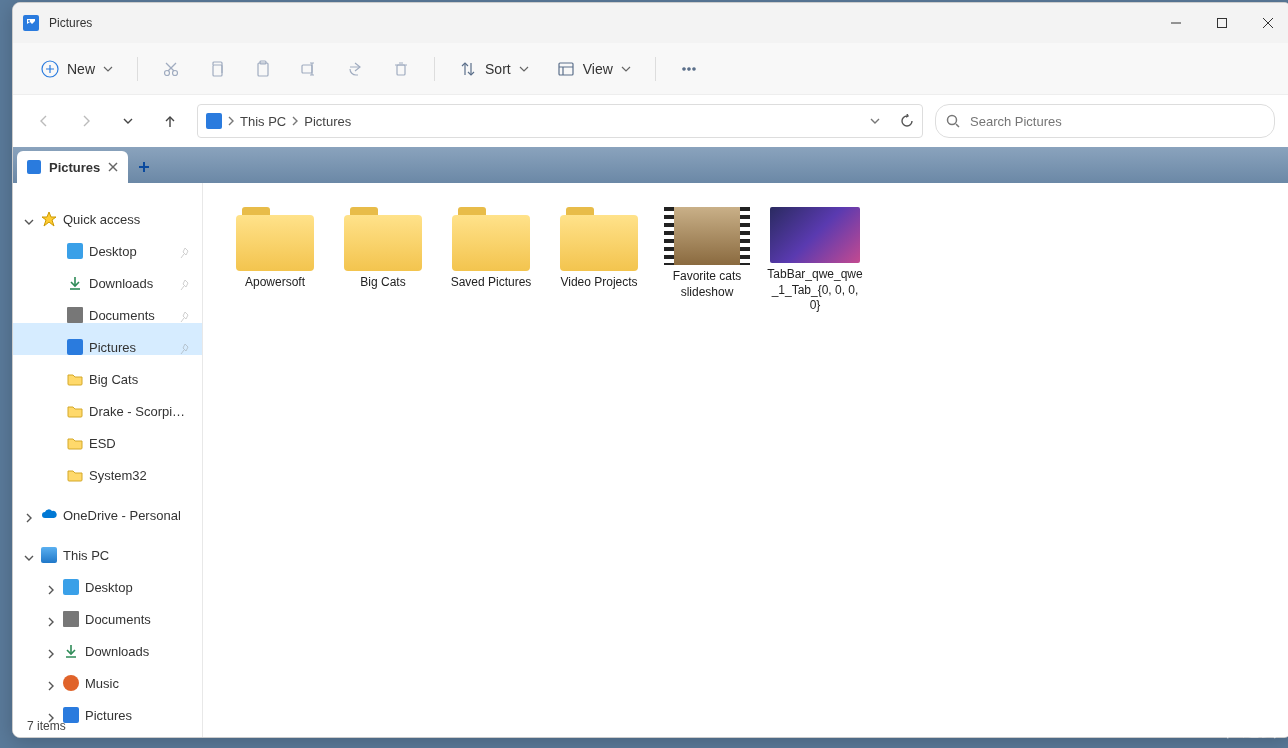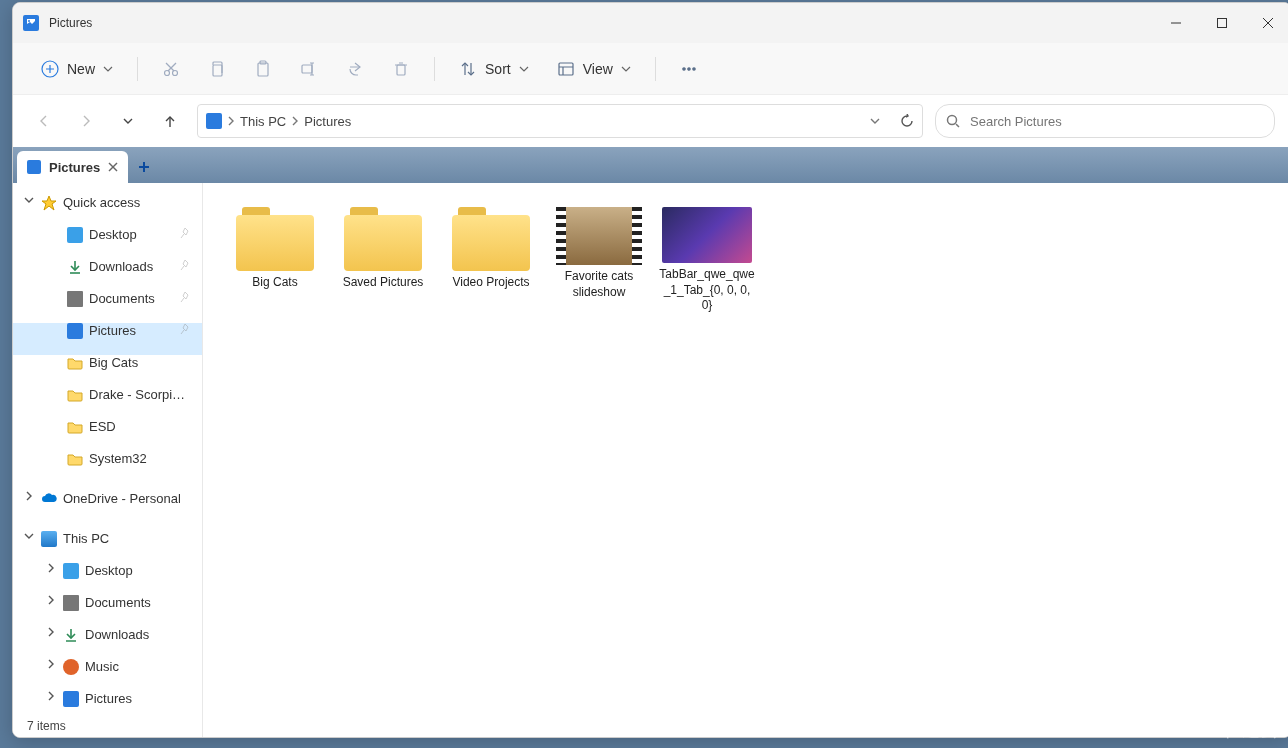--- a/index.html
+++ b/index.html
@@ -36,21 +36,21 @@
 
 .tabbar { height: 36px; display: flex; align-items: flex-end; background: linear-gradient(180deg,#8aa3bd,#6b88a6); padding-left: 4px; gap:4px;}
 .tab { height: 32px; background: #fff; border-radius: 6px 6px 0 0; display: flex; align-items: center; gap: 8px; padding: 0 10px; font-size: 13px; font-weight:600; color:#333;}
 .tab .pic-icon { width:14px; height:14px; background:#2a7bde; border-radius:2px;}
 .tab .close-x { width:10px; height:10px; stroke:#666; stroke-width:1.5; fill:none;}
 .tabbar .add-tab { width:24px; height:24px; display:flex; align-items:center; justify-content:center; margin-bottom:4px;}
 .tabbar .add-tab svg { width:12px; height:12px; stroke:#0b4a9e; stroke-width:2; fill:none;}
 
 .body { flex: 1; display: flex; min-height:0;}
 .sidebar { width: 190px; padding: 12px 0; border-right: 1px solid #e8e8e8; font-size: 13px; overflow-y:auto; background:#fff;}
-.tree-item { height: 32px; display: flex; align-items: flex-start; padding: 0 10px; gap: 6px; color: #333; }
+.tree-item { height: 32px; display: flex; align-items: flex-end; padding: 0 10px; gap: 6px; color: #333; }
 .tree-item.active { background: #d6ecff; }
 .tree-item .expander { width: 12px; display:flex; align-items:center; justify-content:center;}
 .tree-item .expander svg { width:10px; height:10px; stroke:#555; stroke-width:1.4; fill:none;}
 .tree-item .indent { width: 16px; }
 .tree-item .ic { width:16px; height:16px; display:flex; align-items:center; justify-content:center;}
 .tree-item .label { flex:1; white-space:nowrap; overflow:hidden; text-overflow:ellipsis;}
 .tree-item .pin { width:12px; height:12px; opacity:0.4;}
 .ic.star svg{ fill:#ffcc33; stroke:#cc9900;}
 .ic.folder svg{ fill:#ffd96b; stroke:#d4a828;}
 .ic.desktop{ background:#3aa0e8; border-radius:2px;}
@@ -465,20 +465,27 @@
           <span class="label">Pictures</span>
         </div>
     </div>
 
     <div class="content">
       <div class="item">
           <div class="folder-big">
             <div class="back"></div>
             <div class="front"></div>
           </div>
+          <div class="item-label">Apowersoft</div>
+        </div>
+      <div class="item">
+          <div class="folder-big">
+            <div class="back"></div>
+            <div class="front"></div>
+          </div>
           <div class="item-label">Big Cats</div>
         </div>
       <div class="item">
           <div class="folder-big">
             <div class="back"></div>
             <div class="front"></div>
           </div>
           <div class="item-label">Saved Pictures</div>
         </div>
       <div class="item">

